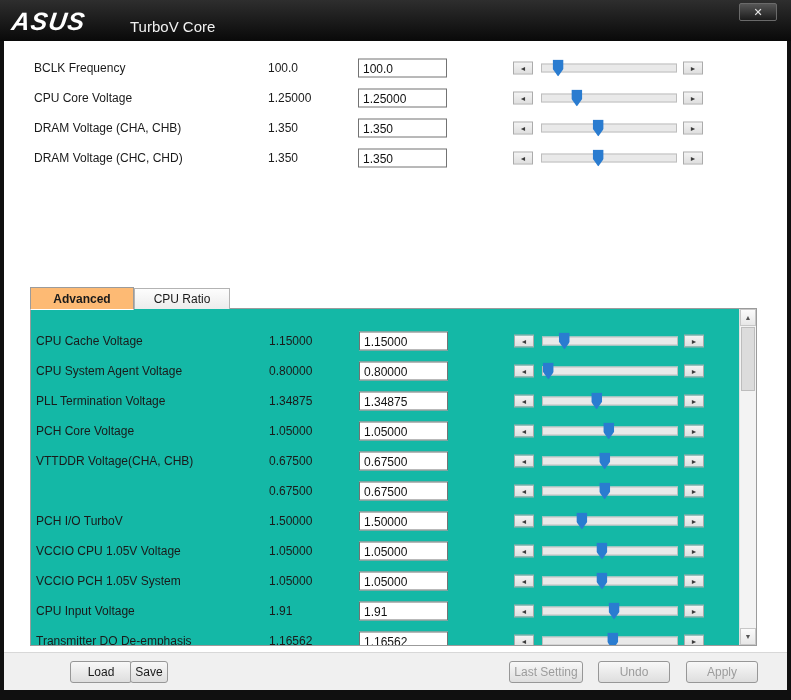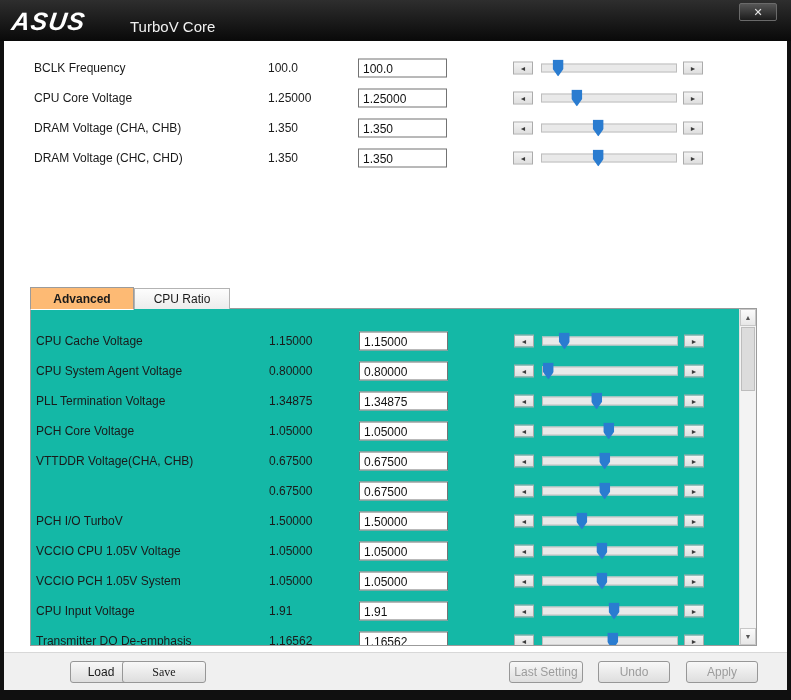--- a/index.html
+++ b/index.html
@@ -67,21 +67,21 @@
               background:#dcdcdc; border:1px solid #bdbdbd; }
 
   
   .footer { position:absolute; left:0; right:0; bottom:0; height:38px; background:#f0f0f0;
             border-top:1px solid #d8d8d8; }
   .btn { position:absolute; top:8px; height:22px; font-size:12px; color:#1a1a1a;
          background:linear-gradient(#f8f8f8,#dedede); border:1px solid #979797; border-radius:3px;
          font-family:"Liberation Sans",sans-serif; cursor:default; }
   .btn.disabled { color:#9c9c9c; }
   .btn-load { left:34px; width:62px;margin-left:32px; }
-  .btn-save { left:118px; width:84px;font-family:Liberation Serif, serif; }
+  .btn-save { left:126px; width:38px; }
   .btn-last { left:505px; width:74px; }
   .btn-undo { left:594px; width:72px; }
   .btn-apply { left:682px; width:72px; }
 
   
   .watermark { position:absolute; left:666px; top:582px; width:118px; height:118px; opacity:.92; z-index:50; }
   .wm-outer { position:absolute; inset:0; border-radius:50%;
               background:radial-gradient(circle at 35% 28%, #f4f4f4, #c8c8c8 45%, #8d8d8d 75%, #6d6d6d);
               box-shadow:0 2px 6px rgba(0,0,0,.4); }
   .wm-green { position:absolute; inset:10px; border-radius:50%;

